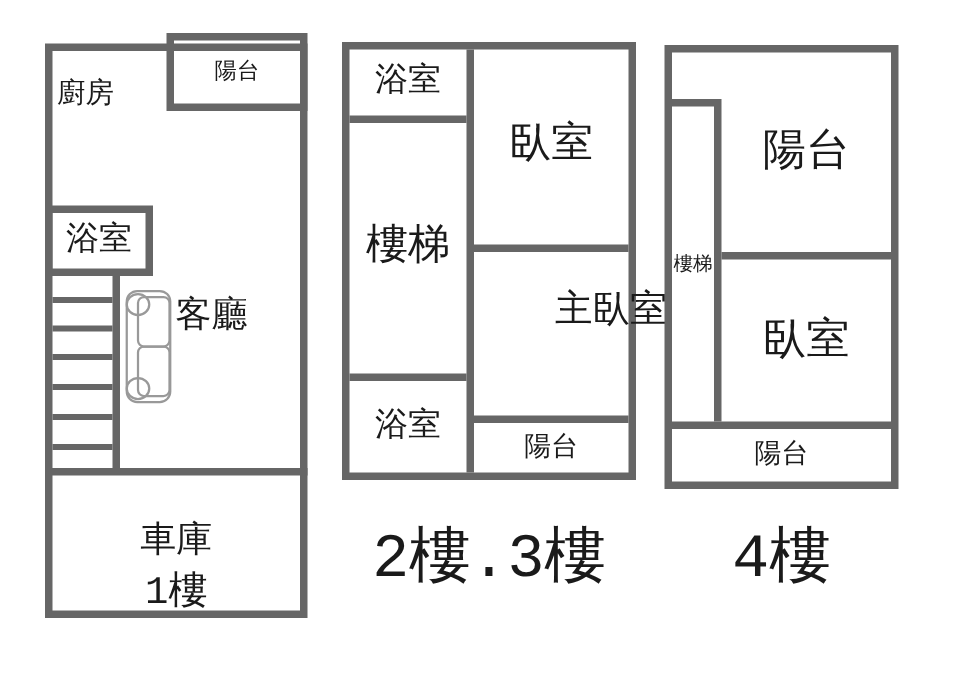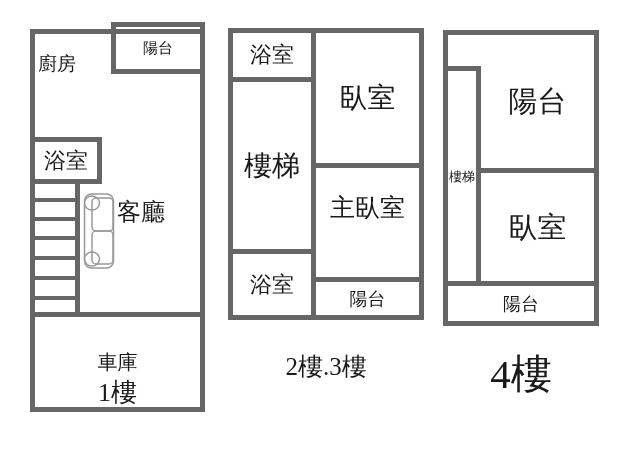--- a/index.html
+++ b/index.html
@@ -1,29 +1,29 @@
 <!DOCTYPE html>
 <html><head>
 <meta charset="utf-8">
 <style>
   html,body { margin:0; padding:0; background:#ffffff; }
   .canvas {
     position:relative; width:638px; height:460px; background:#ffffff;
-    font-family:Liberation Serif, serif;
+    font-family:Liberation Mono, monospace;
     color:#1a1a1a; overflow:hidden;
   }
   .box  { position:absolute; border:5px solid #666666; box-sizing:border-box; background:transparent; }
   .wall { position:absolute; background:#666666; }
   .rlabel { position:absolute; display:flex; align-items:center; justify-content:center;
             line-height:1; white-space:nowrap; }
   .tlabel { position:absolute; line-height:1; white-space:nowrap; }
   .caption { position:absolute; text-align:center; line-height:1; }
   .stack { position:absolute; display:flex; flex-direction:column; align-items:center;
            justify-content:center; line-height:1; }
-  .stack .l1 { font-size:20px;margin-top:36px; }
+  .stack .l1 { font-size:24px;margin-top:36px; }
   .stack .l2 { font-size:26px; margin-top:8px; }
   svg.sofa { position:absolute; }
 </style>
 </head>
 <body>
 
 <div class="canvas">
 
   <div>
     <div class="box" style="left:30px;top:29px;width:175px;height:383px;"></div>
@@ -69,24 +69,24 @@
     <div class="wall" style="left:311px;top:33px;width:5px;height:282px;"></div>
     <div class="wall" style="left:233px;top:77px;width:78px;height:5px;"></div>
     <div class="wall" style="left:316px;top:163px;width:103px;height:5px;"></div>
     <div class="wall" style="left:233px;top:249px;width:78px;height:5px;"></div>
     <div class="wall" style="left:316px;top:277px;width:103px;height:5px;"></div>
 
     <div class="rlabel" style="left:233px;top:33px;width:78px;height:44px;font-size:22px;">浴室</div>
     <div class="rlabel" style="left:233px;top:82px;width:78px;height:167px;font-size:28px;">樓梯</div>
     <div class="rlabel" style="left:233px;top:254px;width:78px;height:61px;font-size:22px;">浴室</div>
     <div class="rlabel" style="left:316px;top:33px;width:103px;height:130px;font-size:28px;">臥室</div>
-    <div class="rlabel" style="left:316px;top:168px;width:103px;height:79px;font-size:25px;">主臥室</div>
+    <div class="rlabel" style="left:316px;top:168px;width:103px;height:79px;font-size:25px;padding-left:40px;">主臥室</div>
     <div class="rlabel" style="left:316px;top:282px;width:103px;height:33px;font-size:18px;">陽台</div>
 
-    <div class="caption" style="left:228px;top:354px;width:196px;font-size:25px;">2樓.3樓</div>
+    <div class="caption" style="left:228px;top:354px;width:196px;font-size:41px;">2樓.3樓</div>
   </div>
 
   <div>
     <div class="box" style="left:443px;top:30px;width:156px;height:296px;"></div>
 
     <div class="wall" style="left:448px;top:66px;width:28px;height:5px;"></div>
     <div class="wall" style="left:476px;top:66px;width:5px;height:215px;"></div>
     <div class="wall" style="left:481px;top:168px;width:113px;height:5px;"></div>
     <div class="wall" style="left:448px;top:281px;width:146px;height:5px;"></div>
 

